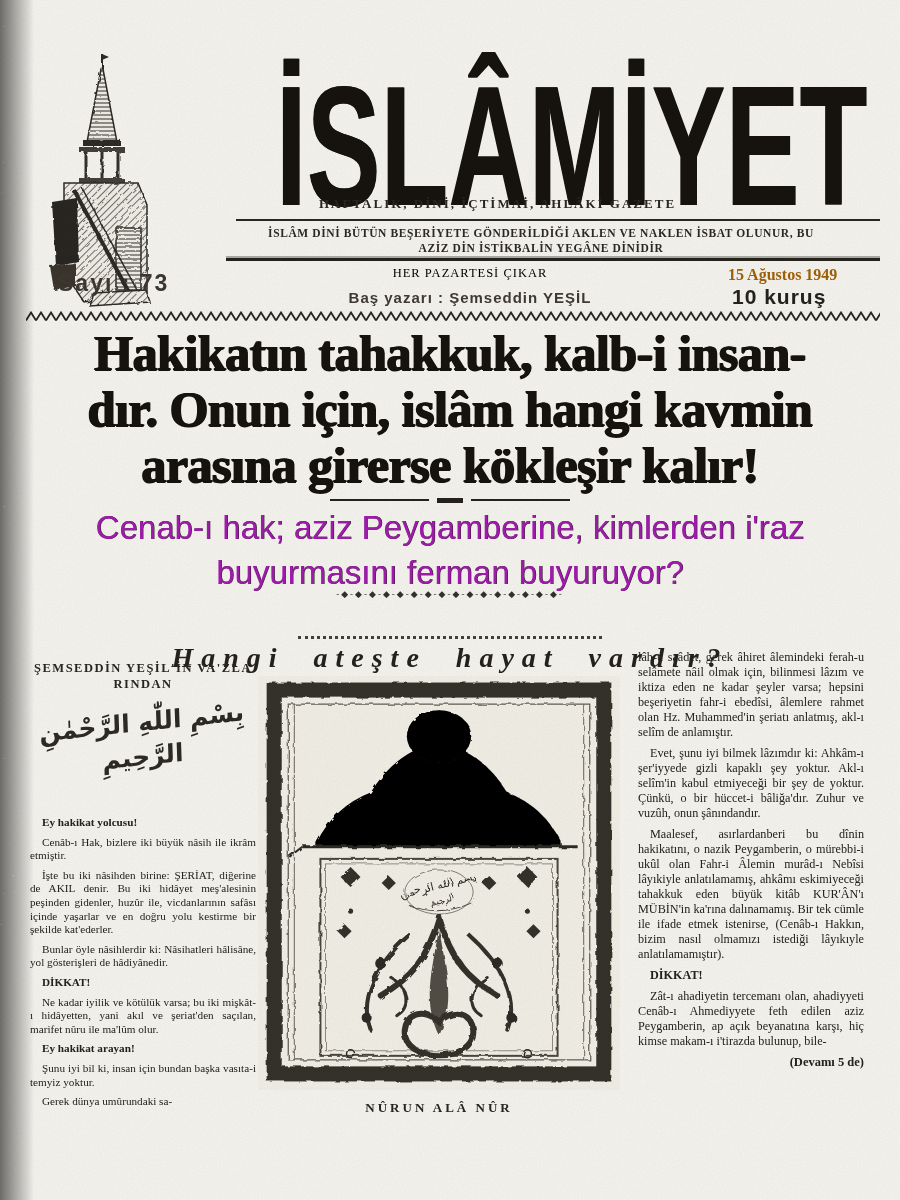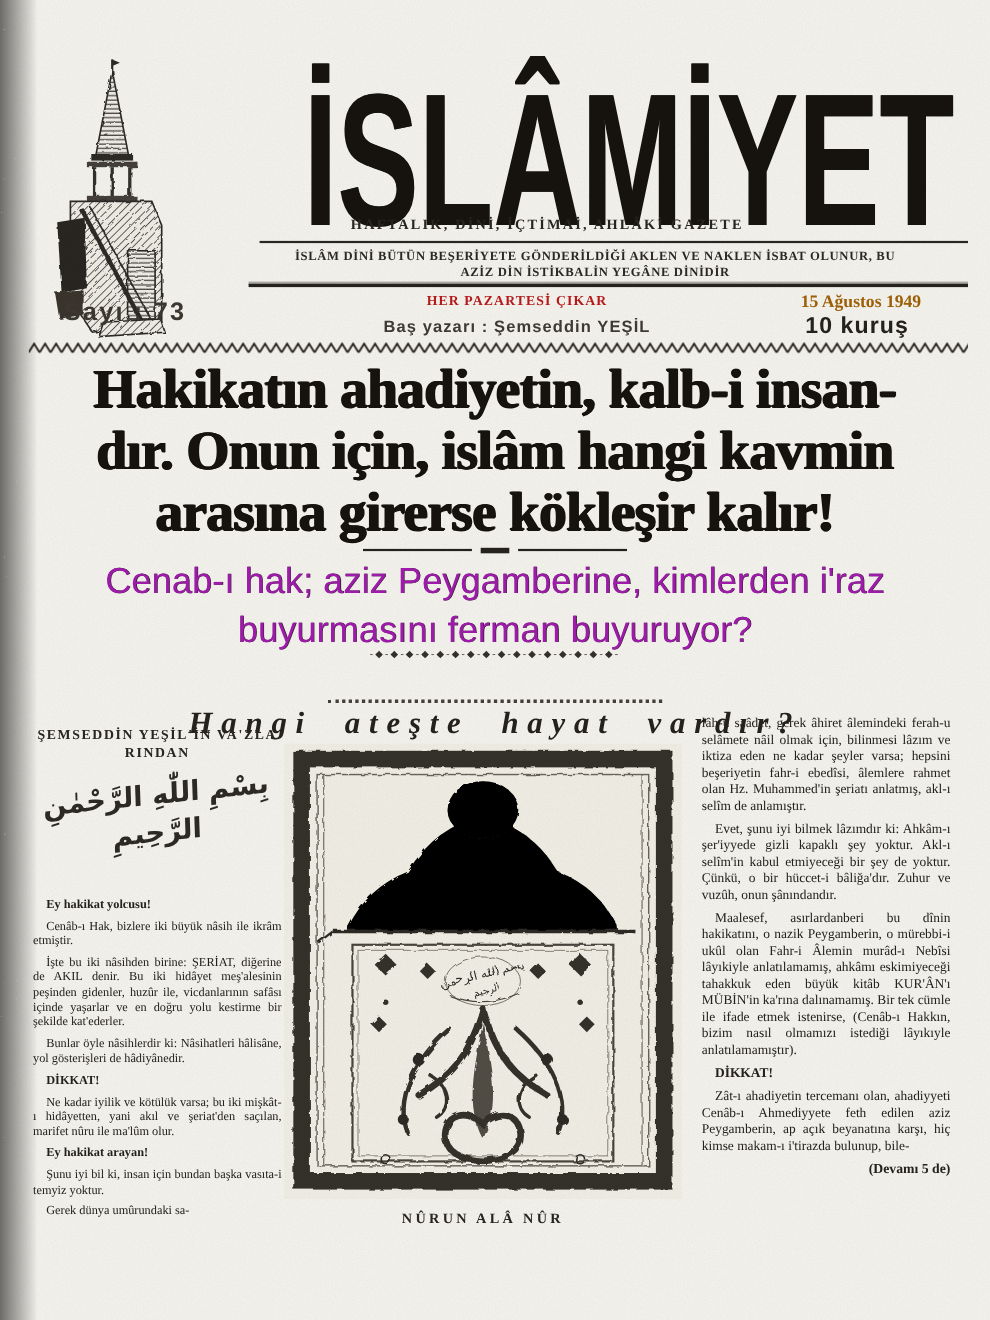--- a/index.html
+++ b/index.html
@@ -21,22 +21,22 @@
     left:165px;top:196px;width:665px;text-align:center;font-weight:bold;
     font-size:13px;letter-spacing:2px;color:#2a2620;
   }
   .rule1{left:236px;top:219px;width:644px;height:2px;background:#2b2721;}
   #motto{left:205px;top:226px;width:672px;text-align:center;font-weight:bold;
     font-size:11.5px;line-height:15px;letter-spacing:0.6px;color:#2e2a23;}
   .rule2{left:226px;top:258px;width:654px;height:3px;background:#26221c;box-shadow:0 -2px 0 rgba(38,34,28,0.35);}
   
   #issue{left:58px;top:270px;width:150px;font-family:"Liberation Sans",sans-serif;
     font-weight:bold;font-size:23px;letter-spacing:2px;color:#3d3830;}
-  #schedule{left:350px;top:266px;width:240px;text-align:center;font-weight:bold;
-    font-size:12.5px;letter-spacing:1px;color:#b91c1c;}
+  #schedule{left:350px;top:266px;width:240px;text-align:center;font-weight:normal;
+    font-size:12.5px;letter-spacing:1px;color:#000000;}
   #editor{left:320px;top:289px;width:300px;text-align:center;font-family:"Liberation Sans",sans-serif;
     font-weight:bold;font-size:15px;letter-spacing:1px;color:#403b33;}
   #date{left:728px;top:266px;width:130px;font-weight:bold;font-size:16px;color:#a16207;}
   #price{left:732px;top:285px;width:130px;font-family:"Liberation Sans",sans-serif;
     font-weight:bold;font-size:21px;letter-spacing:1px;color:#26221c;}
   #zigzag{left:26px;top:311px;width:854px;height:11px;}
   
   #headline{left:22px;top:325px;width:856px;text-align:center;
     font-weight:900;font-size:50px;line-height:56px;letter-spacing:-0.5px;color:#17130e;}
   #headline .hl{text-shadow:0.9px 0 0 #17130e,-0.9px 0 0 #17130e,0 0.5px 0 #17130e;}
@@ -135,21 +135,21 @@
   <svg id="zigzag" class="abs" viewBox="0 0 854 11" preserveAspectRatio="none">
     <defs>
       <pattern id="zz" width="10" height="11" patternUnits="userSpaceOnUse">
         <path d="M0 9.5 L5 1.5 L10 9.5" fill="none" stroke="#2b2721" stroke-width="1.8"></path>
       </pattern>
     </defs>
     <rect width="854" height="11" fill="url(#zz)"></rect>
   </svg>
 
   <div id="headline" class="abs">
-    <div class="hl">Hakikatın ahadiyetin, kalb-i insan-</div>
+    <div class="hl">Hakikatın tahakkuk, kalb-i insan-</div>
     <div class="hl">dır. Onun için, islâm hangi kavmin</div>
     <div class="hl">arasına girerse kökleşir kalır!</div>
   </div>
   <div id="hl-divider" class="abs">
     <span class="seg"></span>
       <span class="mid"></span>
       <span class="seg"></span>
   </div>
 
   <div id="subheadline" class="abs">

